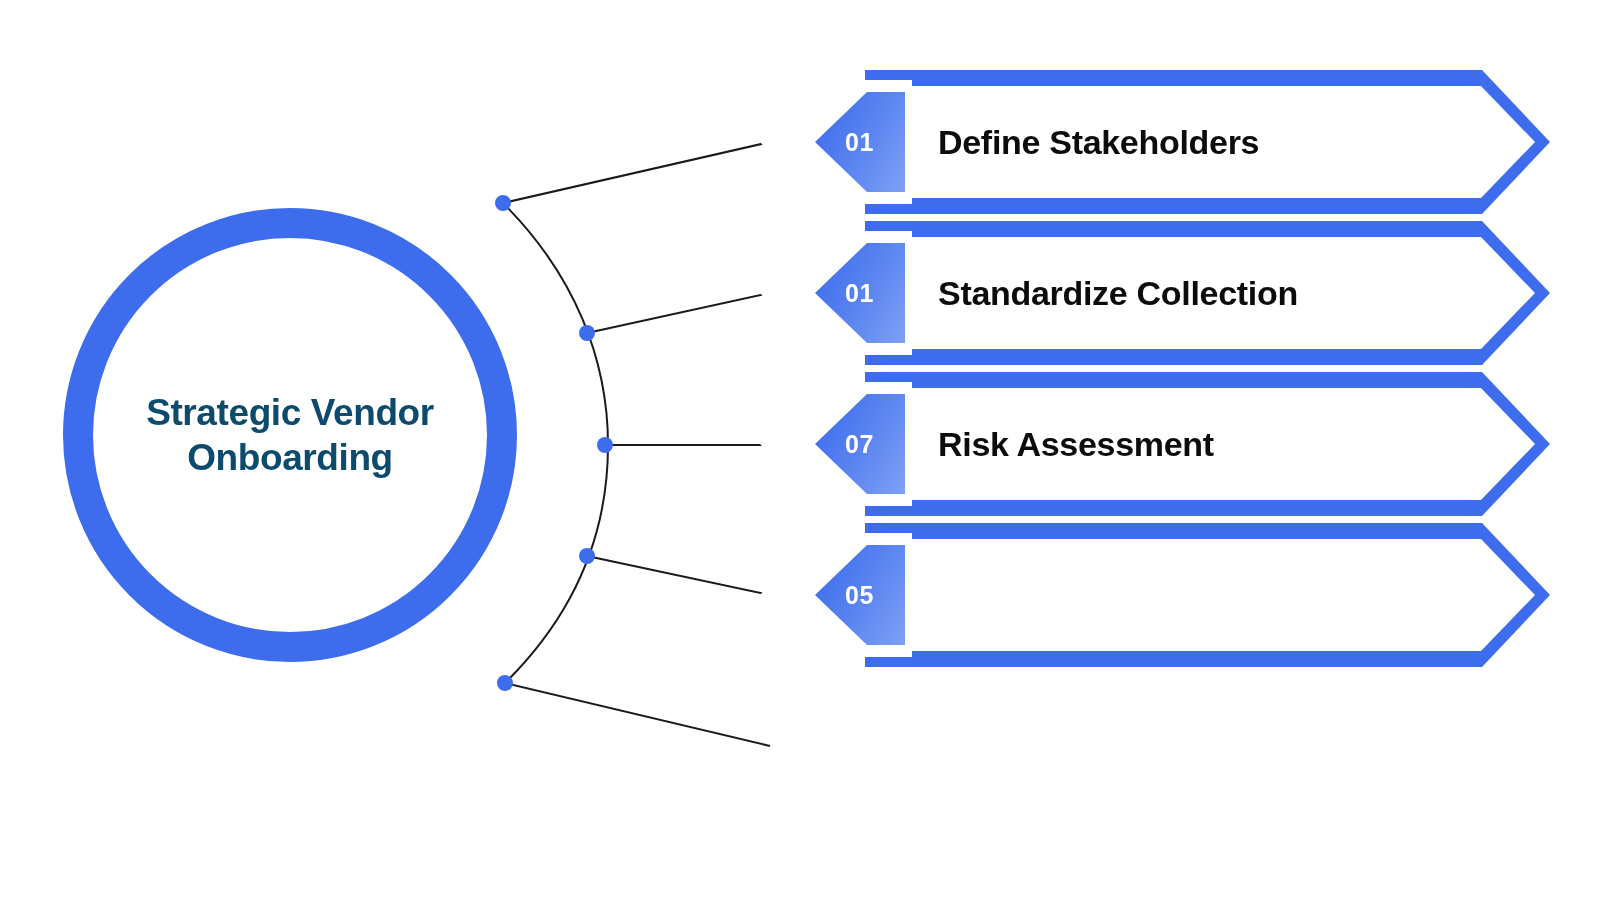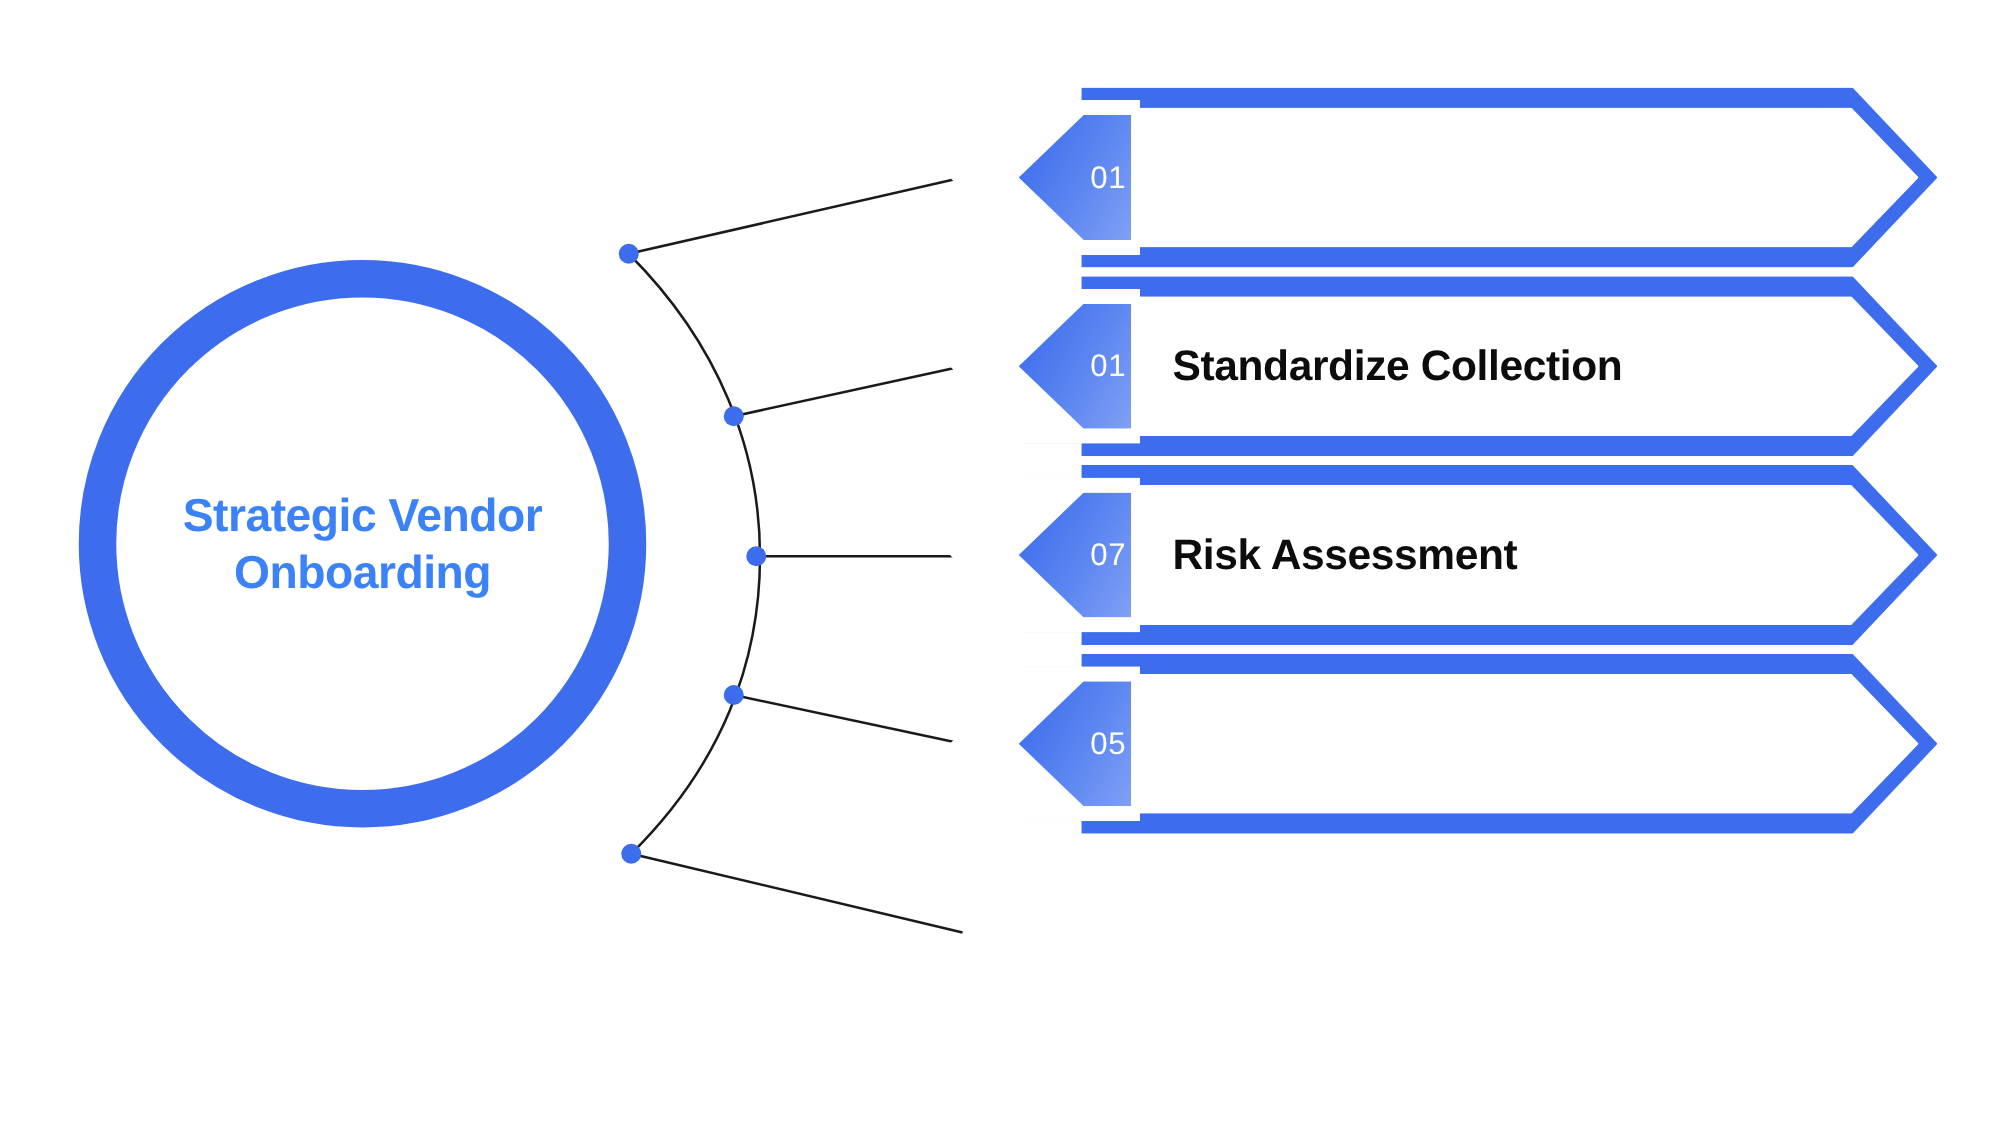--- a/index.html
+++ b/index.html
@@ -35,21 +35,21 @@
     display: flex;
     align-items: center;
     justify-content: center;
   }
   .hub-label {
     width: 330px;
     text-align: center;
     font-size: 37px;
     font-weight: 700;
     line-height: 1.22;
-    color: #3b82f6;
+    color: #0c4a6e;
     letter-spacing: -0.4px;
     white-space: pre-line;
   }
 
   
   #connectors {
     position: absolute;
     left: 0;
     top: 0;
     width: 1600px;
@@ -112,24 +112,24 @@
     background: linear-gradient(118deg, #3d6ded 8%, #5b85f0 55%, #7fa0f5 100%);
     -webkit-clip-path: polygon(52px 0, 90px 0, 90px 100%, 52px 100%, 0 50%);
     clip-path: polygon(52px 0, 90px 0, 90px 100%, 52px 100%, 0 50%);
     display: flex;
     align-items: center;
     justify-content: flex-end;
   }
   .num-chip span {
     display: block;
     width: 60px;
-    text-align: right;
+    text-align: left;
     color: #ffffff;
     font-size: 25px;
-    font-weight: 400;
+    font-weight: 700;
     letter-spacing: 0.5px;
     padding-right: 4px;
     box-sizing: border-box;
   }
 
   .step-title {
     position: absolute;
     left: 178px;
     top: 0;
     height: 160px;
@@ -167,20 +167,21 @@
     <circle cx="505" cy="683" r="8" fill="#3d6ded"></circle>
   </svg>
 
   <div class="row" style="top:62px">
     <div class="chev-outer"></div>
     <div class="chev-inner"></div>
     <div class="tab-white"></div>
     <div class="num-chip">
       <span>01</span>
     </div>
+    <div class="step-title">Define Stakeholders</div>
   </div>
 
   <div class="row" style="top:213px">
     <div class="chev-outer"></div>
     <div class="chev-inner"></div>
     <div class="tab-white"></div>
     <div class="num-chip">
       <span>01</span>
     </div>
     <div class="step-title">Standardize Collection</div>

